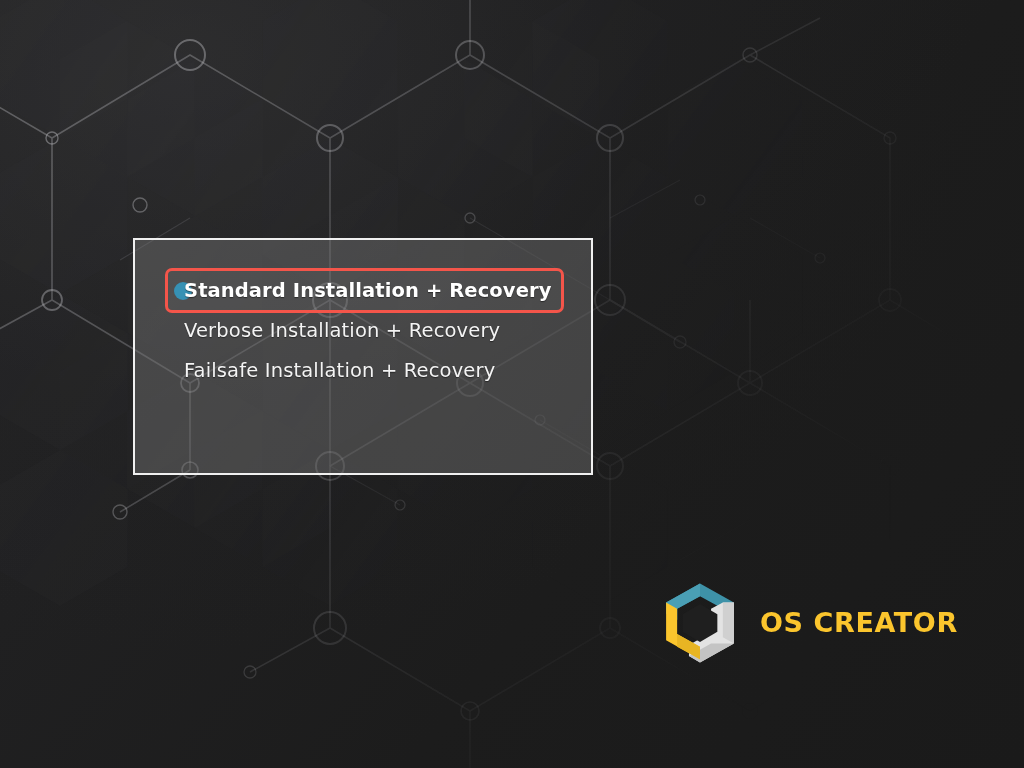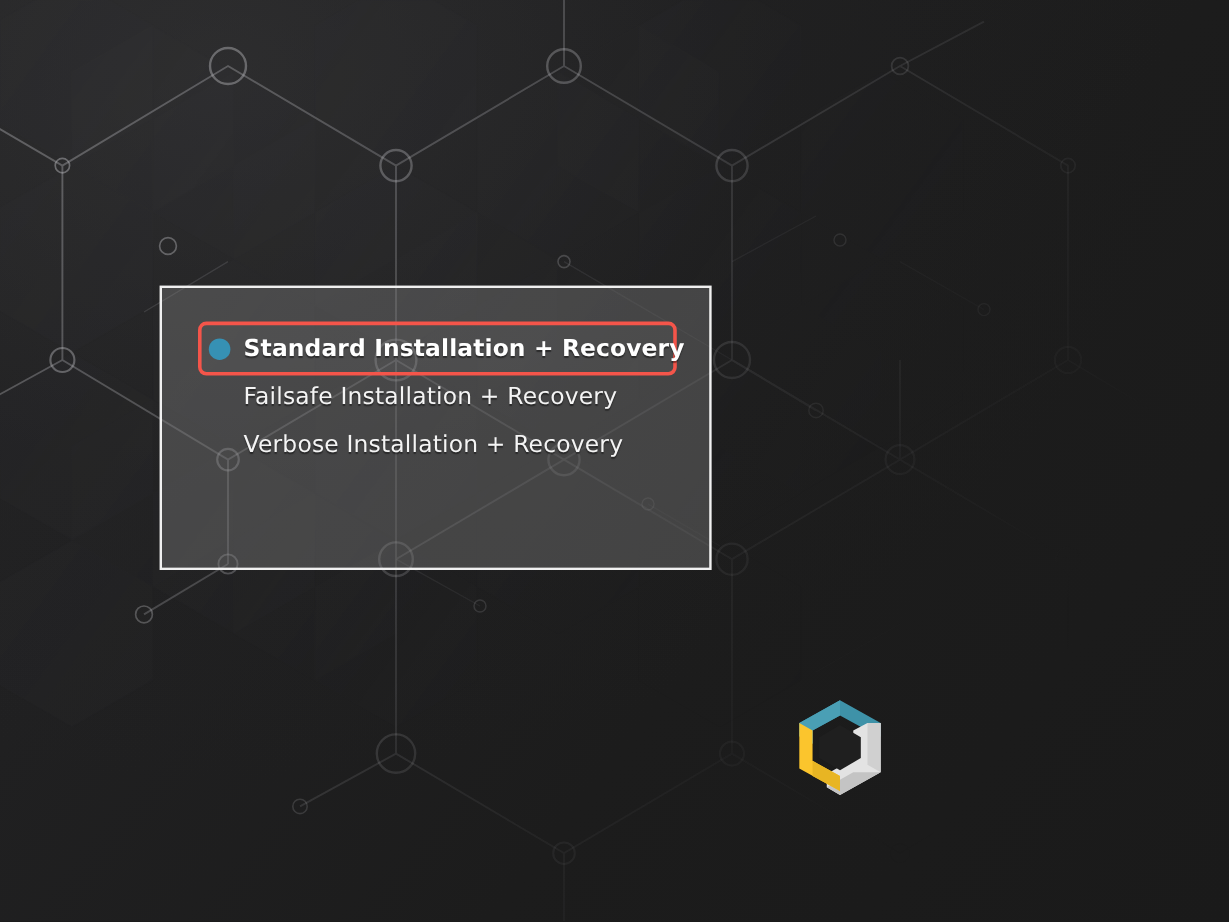--- a/index.html
+++ b/index.html
@@ -64,21 +64,21 @@
     left: 0; top: 0;
     width: 100%;
     padding-top: 31px;
     box-sizing: border-box;
   }
   .menu-item {
     position: relative;
     height: 40px;
     display: flex;
     align-items: center;
-    padding-left: 68px;
+    padding-left: 49px;
     box-sizing: border-box;
     color: #f4f4f4;
     font-size: 19.5px;
     letter-spacing: 0.15px;
     white-space: nowrap;
   }
   .menu-item .item-label {
     line-height: 1;
     position: relative;
     z-index: 3;
@@ -277,25 +277,25 @@
 
     <div id="menu-list">
 
       <div class="menu-item selected">
         <span class="sel-frame"></span>
         <span class="bullet"></span>
         <span class="item-label">Standard Installation + Recovery</span>
       </div>
 
       <div class="menu-item">
+        <span class="item-label">Verbose Installation + Recovery</span>
+      </div>
+
+      <div class="menu-item">
         <span class="item-label">Failsafe Installation + Recovery</span>
-      </div>
-
-      <div class="menu-item">
-        <span class="item-label">Verbose Installation + Recovery</span>
       </div>
 
 
     </div>
   </div>
 
   <div id="logo-block">
 
     <svg id="logo-mark" viewBox="0 0 100 104">
 
@@ -306,16 +306,17 @@
       <polygon points="79,26 93,26 93,78 79,70" fill="#d0d0d0"></polygon>
       <polygon points="93,78 50,102 36,94 64,78" fill="#c4c4c4"></polygon>
 
       <polygon points="7,26 21,34 21,66 50,82 50,98 7,74" fill="#fbc52d"></polygon>
       <polygon points="21,66 50,82 50,98 21,82" fill="#e8b523"></polygon>
 
       <polygon points="50,28 72,41 72,63 50,76 28,63 28,41" fill="#1f1f1f"></polygon>
     </svg>
 
     <div id="logo-text">
+      <div class="line" id="logo-line-2">OS CREATOR</div>
     </div>
   </div>
 
 </div>
 
 </body></html>

